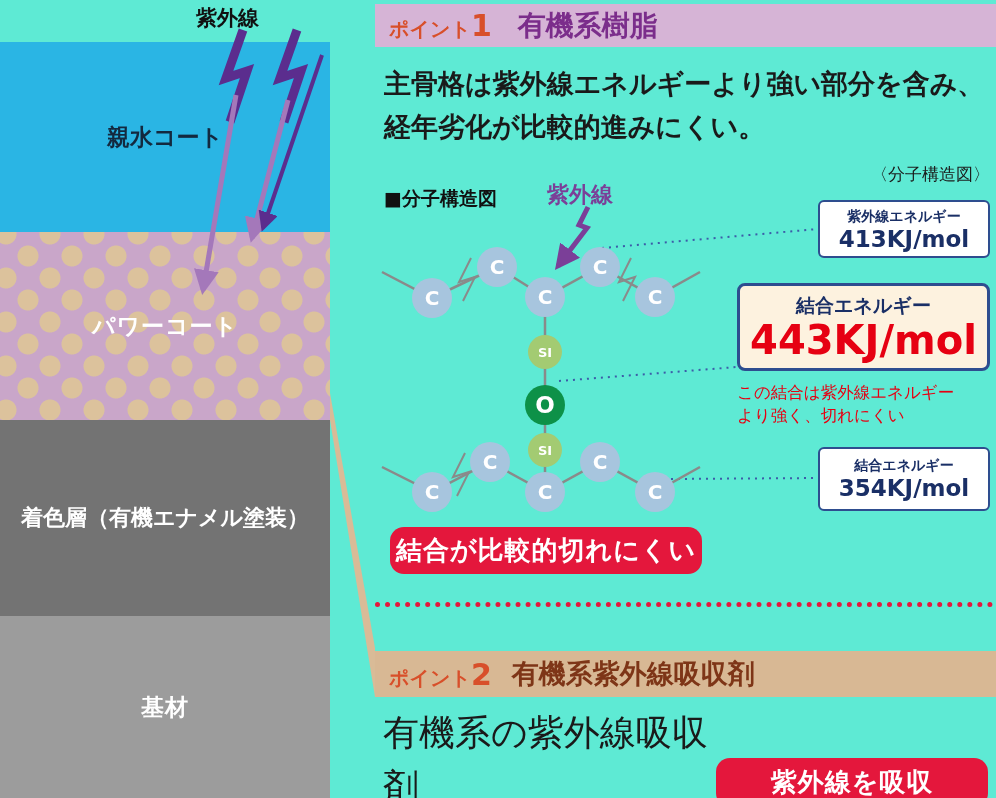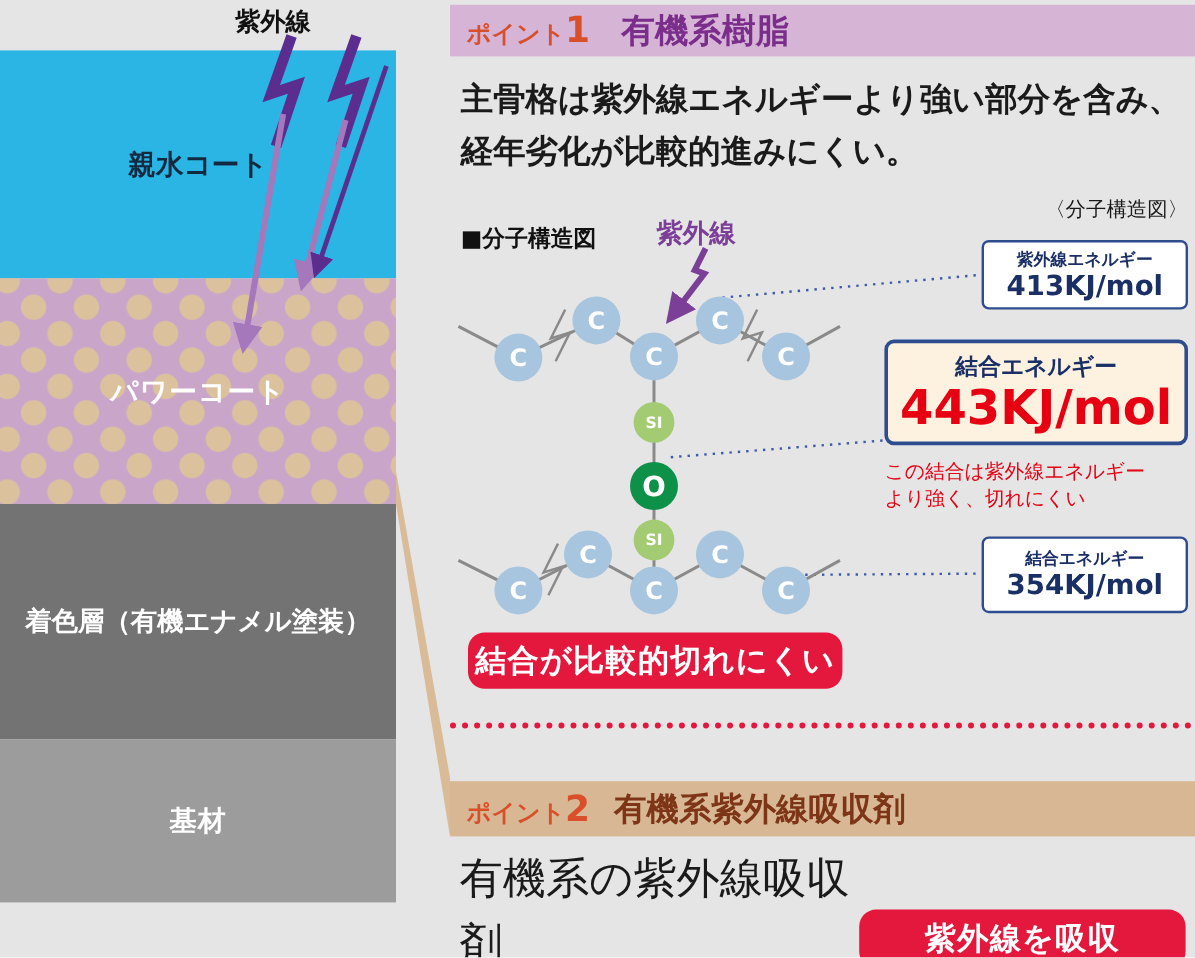--- a/index.html
+++ b/index.html
@@ -1,29 +1,29 @@
 <!DOCTYPE html>
 <html><head>
 <meta charset="utf-8">
 <style>
   html,body { margin:0; padding:0; background:#fff; }
-  .stage { position:relative; width:996px; height:798px; background:#e5e5e5; overflow:hidden;
+  .stage { position:relative; width:996px; height:798px; background:#5eead4; overflow:hidden;
            font-family:"DejaVu Sans", sans-serif; }
 
   
   .left-panel { position:absolute; left:0; top:0; width:330px; height:798px; }
   .uv-top-label { position:absolute; left:196px; top:4px; font-size:21px; font-weight:600; color:#111; z-index:6; }
   .layer { position:absolute; left:0; width:330px; display:flex; align-items:center; justify-content:center; }
   .layer-hydro { top:42px;  height:190px; background:#2ab5e4; }
   .layer-power { top:232px; height:188px; background:#c9a6c9;
       background-image: radial-gradient(circle, #dcc29c 10px, rgba(0,0,0,0) 11px),
                         radial-gradient(circle, #dcc29c 10px, rgba(0,0,0,0) 11px);
       background-size:44px 44px; background-position:6px 2px, 28px 24px; }
   .layer-color { top:420px; height:196px; background:#737373; }
-  .layer-base  { top:616px; height:136px; background:#9c9c9c; }
+  .layer-base  { top:616px; height:182px; background:#9c9c9c; }
   .layer-label { font-size:23px; font-weight:bold; }
   .lbl-dark  { color:#13293f; }
   .lbl-white { color:#ffffff; letter-spacing:1px; }
   .layer-color .layer-label { font-size:22px; letter-spacing:0; }
   .uv-arrows { position:absolute; left:0; top:0; z-index:5; }
   .connector { position:absolute; left:330px; top:388px; z-index:1; }
 
   
   .p-header { position:absolute; left:375px; width:621px; display:flex; align-items:center;
               padding-left:14px; box-sizing:border-box; }

